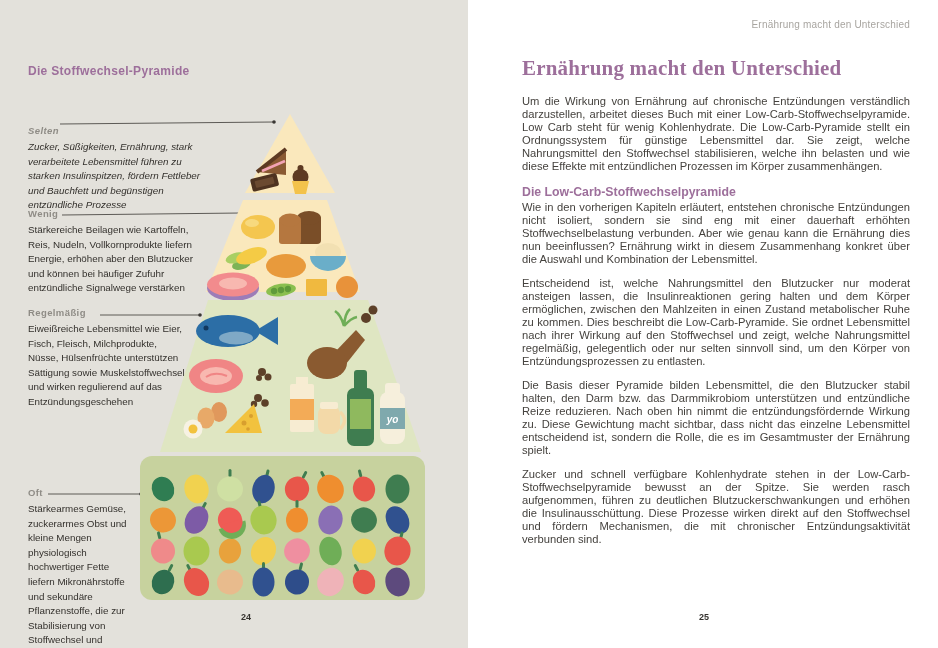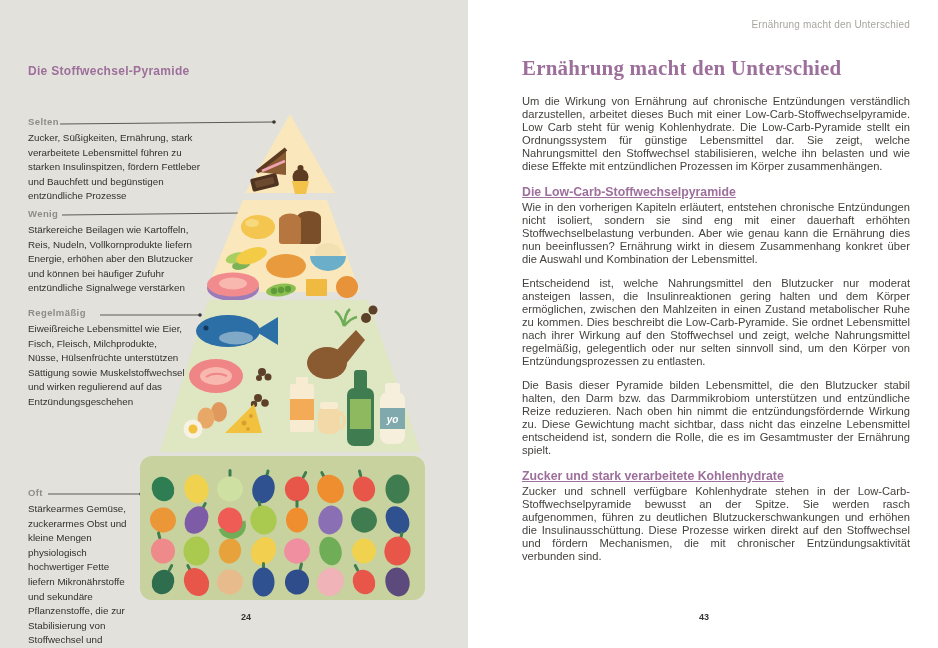--- a/index.html
+++ b/index.html
@@ -16,33 +16,33 @@
   }
   *{margin:0;padding:0;box-sizing:border-box;}
   body{font-family:"Liberation Sans",sans-serif;background:#fff;}
   .spread{position:relative;width:938px;height:648px;overflow:hidden;background:var(--right-page-bg);}
   .page-left{position:absolute;left:0;top:0;width:468px;height:648px;background:var(--left-page-bg);}
   .page-right{position:absolute;left:468px;top:0;width:470px;height:648px;background:var(--right-page-bg);}
   .lp-title{position:absolute;left:28px;top:64px;font-size:12px;font-weight:bold;letter-spacing:.3px;color:var(--accent-purple);}
   .level-label{position:absolute;left:28px;}
   .level-label .freq{font-size:9.5px;font-weight:bold;letter-spacing:.4px;color:var(--heading-grey);margin-bottom:4px;}
   .level-label .desc{font-size:9.8px;line-height:14.6px;color:var(--label-text);}
-  .lvl-0{top:116px;width:185px;}
+  .lvl-0{top:125px;width:185px;font-style:italic;}
   .lvl-1{top:208px;width:176px;}
   .lvl-2{top:307px;width:160px;}
   .lvl-3{top:487px;width:102px;}
   .pyramid-svg{position:absolute;left:0;top:0;width:468px;height:648px;}
   .pageno{position:absolute;font-size:9px;font-weight:bold;color:#36332f;}
   .pageno-left{left:224px;top:612px;margin-left:17px;}
   .pageno-right{left:231px;top:612px;}
   .running-header{position:absolute;right:28px;top:19px;font-size:10px;color:var(--running-header-grey);letter-spacing:.2px;}
   .rp-content{position:absolute;left:54px;top:56px;width:388px;}
   .rp-title{font-family:"Liberation Serif",serif;font-size:21px;font-weight:bold;letter-spacing:.2px;color:var(--accent-purple);margin-bottom:14px;}
   .rp-content p{font-size:11.2px;line-height:13px;text-align:justify;color:var(--body-text);margin-bottom:11px;}
-  .rp-sub{font-size:12.3px;font-weight:bold;color:var(--accent-purple);margin:12px 0 2px 0;text-decoration:underline;}
+  .rp-sub{font-size:12.3px;font-weight:bold;color:var(--accent-purple);margin:12px 0 2px 0;}
   .cream{fill:var(--tier-cream);}
   .tgreen{fill:var(--tier-green);}
   .bgreen{fill:var(--base-green);}
   .connector{stroke:#3a3733;stroke-width:.8;fill:none;}
   .cdot{fill:#3a3733;}
 </style>
 </head>
 <body>
 
 <div class="spread">
@@ -275,19 +275,18 @@
 
     <div class="rp-content">
       <h1 class="rp-title">Ernährung macht den Unterschied</h1>
       <p>Um die Wirkung von Ernährung auf chronische Entzündungen verständlich darzustellen, arbeitet dieses Buch mit einer Low-Carb-Stoffwechselpyramide. Low Carb steht für wenig Kohlenhydrate. Die Low-Carb-Pyramide stellt ein Ordnungssystem für günstige Lebensmittel dar. Sie zeigt, welche Nahrungsmittel den Stoffwechsel stabilisieren, welche ihn belasten und wie diese Effekte mit entzündlichen Prozessen im Körper zusammenhängen.</p>
 
       <h2 class="rp-sub">Die Low-Carb-Stoffwechselpyramide</h2>
       <p>Wie in den vorherigen Kapiteln erläutert, entstehen chronische Entzündungen nicht isoliert, sondern sie sind eng mit einer dauerhaft erhöhten Stoffwechselbelastung verbunden. Aber wie genau kann die Ernährung dies nun beeinflussen? Ernährung wirkt in diesem Zusammenhang konkret über die Auswahl und Kombination der Lebensmittel.</p>
       <p>Entscheidend ist, welche Nahrungsmittel den Blutzucker nur moderat ansteigen lassen, die Insulinreaktionen gering halten und dem Körper ermöglichen, zwischen den Mahlzeiten in einen Zustand metabolischer Ruhe zu kommen. Dies beschreibt die Low-Carb-Pyramide. Sie ordnet Lebensmittel nach ihrer Wirkung auf den Stoffwechsel und zeigt, welche Nahrungsmittel regelmäßig, gelegentlich oder nur selten sinnvoll sind, um den Körper von Entzündungsprozessen zu entlasten.</p>
       <p>Die Basis dieser Pyramide bilden Lebensmittel, die den Blutzucker stabil halten, den Darm bzw. das Darmmikrobiom unterstützen und entzündliche Reize reduzieren. Nach oben hin nimmt die entzündungsfördernde Wirkung zu. Diese Gewichtung macht sichtbar, dass nicht das einzelne Lebensmittel entscheidend ist, sondern die Rolle, die es im Gesamtmuster der Ernährung spielt.</p>
 
-      <h2 class="rp-sub">Zucker und stark verarbeitete Kohlenhydrate</h2>
       <p>Zucker und schnell verfügbare Kohlenhydrate stehen in der Low-Carb-Stoffwechselpyramide bewusst an der Spitze. Sie werden rasch aufgenommen, führen zu deutlichen Blutzuckerschwankungen und erhöhen die Insulinausschüttung. Diese Prozesse wirken direkt auf den Stoffwechsel und fördern Mechanismen, die mit chronischer Entzündungsaktivität verbunden sind.</p>
     </div>
 
-    <div class="pageno pageno-right">43</div>
+    <div class="pageno pageno-right">25</div>
   </div>
 </div>
 
 </body></html>

